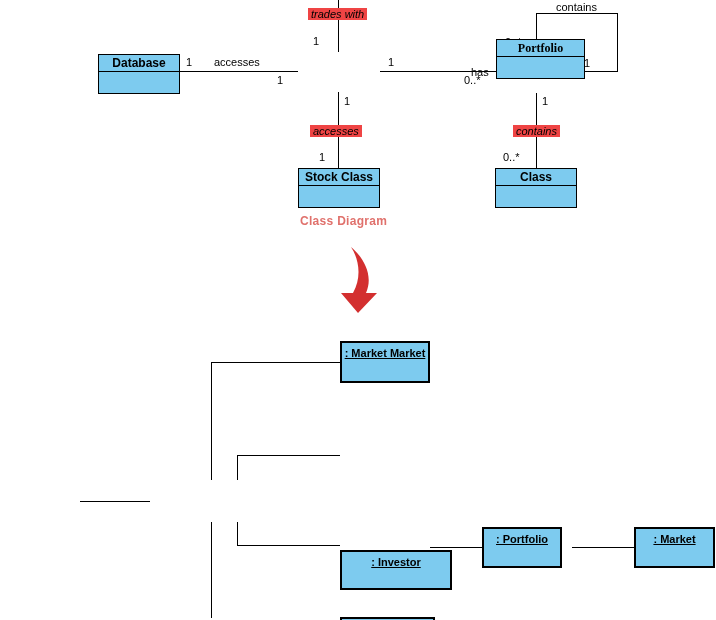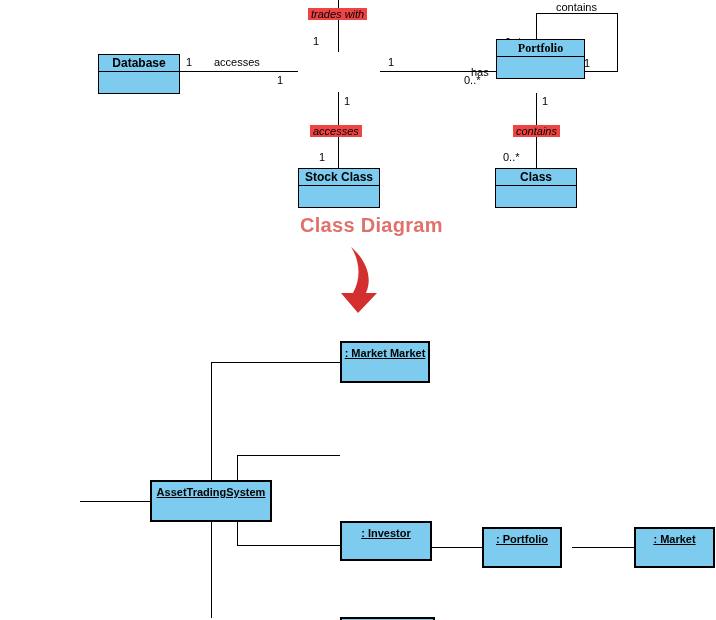--- a/index.html
+++ b/index.html
@@ -25,21 +25,21 @@
     text-decoration:underline;color:#000;white-space:nowrap;
   }
   .line{position:absolute;background:#000;}
   .line.h{height:1px;}
   .line.v{width:1px;}
   .lbl{
     position:absolute;font-size:11px;color:#000;white-space:nowrap;line-height:12px;
   }
   .lbl.bg{background:#ef4444;padding:0 3px;font-style:italic;}
   .heading{
-    position:absolute;font-size:20px;font-weight:bold;letter-spacing:.3px;
+    position:absolute;font-size:12px;font-weight:bold;letter-spacing:.3px;
     color:var(--heading);white-space:nowrap;
   }
   .arrow-svg{position:absolute;}
   .arrow-svg path{fill:var(--arrow);}
 </style>
 </head>
 <body>
 
 <div id="canvas">
 
@@ -105,24 +105,21 @@
   <div class="line h" style="left:237px;top:545px;width:103px;"></div>
 
   <div class="line v" style="left:211px;top:522px;height:96px;"></div>
 
   <div class="line h" style="left:430px;top:547px;width:62px;"></div>
   <div class="line h" style="left:572px;top:547px;width:62px;"></div>
 
   <div class="obj-box" style="left:340px;top:341px;width:90px;height:42px;">
     <span class="obj-name">: Market Market</span>
   </div>
-  <div class="obj-box" style="left:150px;top:480px;width:122px;height:42px;">
-    <span class="obj-name">AssetTradingSystem</span>
-  </div>
-  <div class="obj-box" style="left:340px;top:521px;width:92px;height:40px;">
+  <div class="obj-box" style="left:340px;top:550px;width:112px;height:40px;">
     <span class="obj-name">: Investor</span>
   </div>
   <div class="obj-box" style="left:472px;top:527px;width:80px;height:41px;margin-left:10px;">
     <span class="obj-name">: Portfolio</span>
   </div>
   <div class="obj-box" style="left:634px;top:527px;width:81px;height:41px;">
     <span class="obj-name">: Market</span>
   </div>
 
   <div class="obj-box" style="left:340px;top:617px;width:95px;height:30px;"></div>

